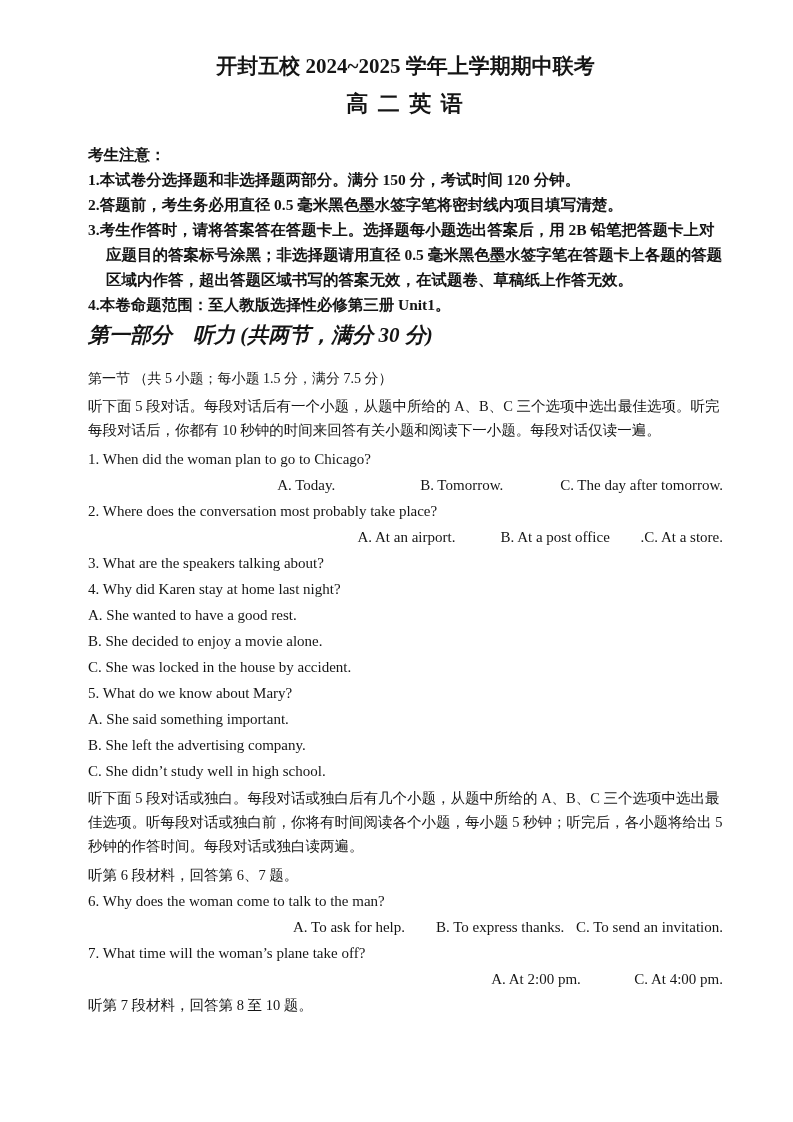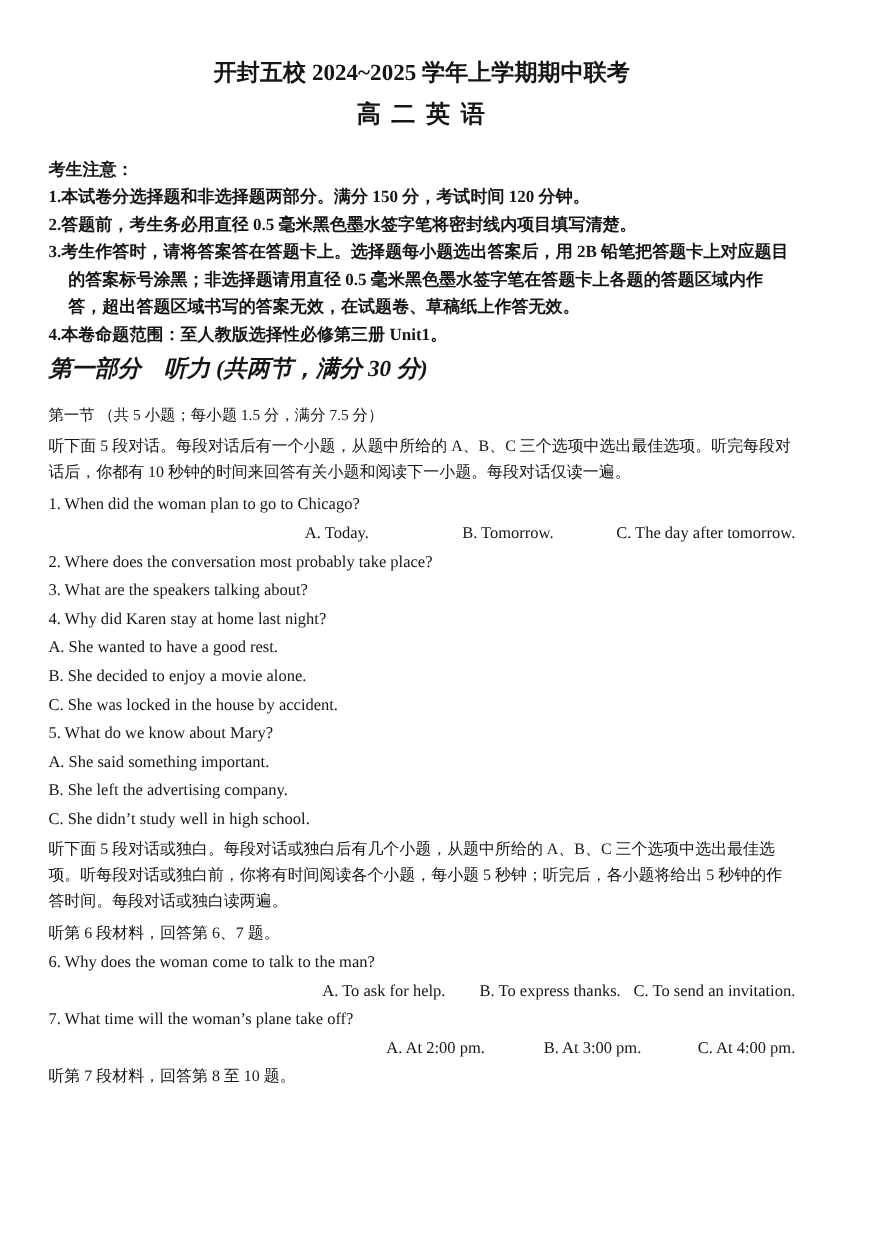--- a/index.html
+++ b/index.html
@@ -11,21 +11,21 @@
     width: 793px;
     min-height: 1122px;
     font-family: "Liberation Serif", "DejaVu Serif", serif;
     color: #151515;
     -webkit-font-smoothing: antialiased;
   }
   .page {
     box-sizing: border-box;
     width: 793px;
     min-height: 1122px;
-    padding: 52px 70px 40px 44px;
+    padding: 52px 70px 40px 88px;
     background: #ffffff;
   }
   .doc-title {
     text-align: center;
     font-size: 21px;
     font-weight: bold;
     line-height: 28px;
     margin: 0 0 10px 0;
   }
   .doc-subtitle {
@@ -109,20 +109,25 @@
       <div class="qline">1. When did the woman plan to go to Chicago?</div>
       <div class="qline options-row">
         <span class="opt-a">A. Today.</span>
         <span class="opt-b">B. Tomorrow.</span>
         <span class="opt-c">C. The day after tomorrow.</span>
       </div>
     </div>
 
     <div>
       <div class="qline">2. Where does the conversation most probably take place?</div>
+      <div class="qline options-row">
+        <span class="opt-a">A. At an airport.</span>
+        <span class="opt-b">B. At a post office</span>
+        <span class="opt-c">.C. At a store.</span>
+      </div>
     </div>
 
     <div>
       <div class="qline">3. What are the speakers talking about?</div>
     </div>
 
     <div>
       <div class="qline">4. Why did Karen stay at home last night?</div>
       <div class="qline">A. She wanted to have a good rest.</div>
       <div class="qline">B. She decided to enjoy a movie alone.</div>
@@ -148,21 +153,20 @@
         <span class="opt-a">A. To ask for help.</span>
         <span class="opt-b">B. To express thanks.</span>
         <span class="opt-c">C. To send an invitation.</span>
       </div>
     </div>
 
     <div>
       <div class="qline">7. What time will the woman’s plane take off?</div>
       <div class="qline options-row">
         <span class="opt-a">A. At 2:00 pm.</span>
-        <span class="opt-b">B. At 3:00 pm.</span>
         <span class="opt-c">C. At 4:00 pm.</span>
       </div>
     </div>
 
     <div class="material-note">听第 7 段材料，回答第 8 至 10 题。</div>
   </div>
 
 </div>
 
 </body></html>

